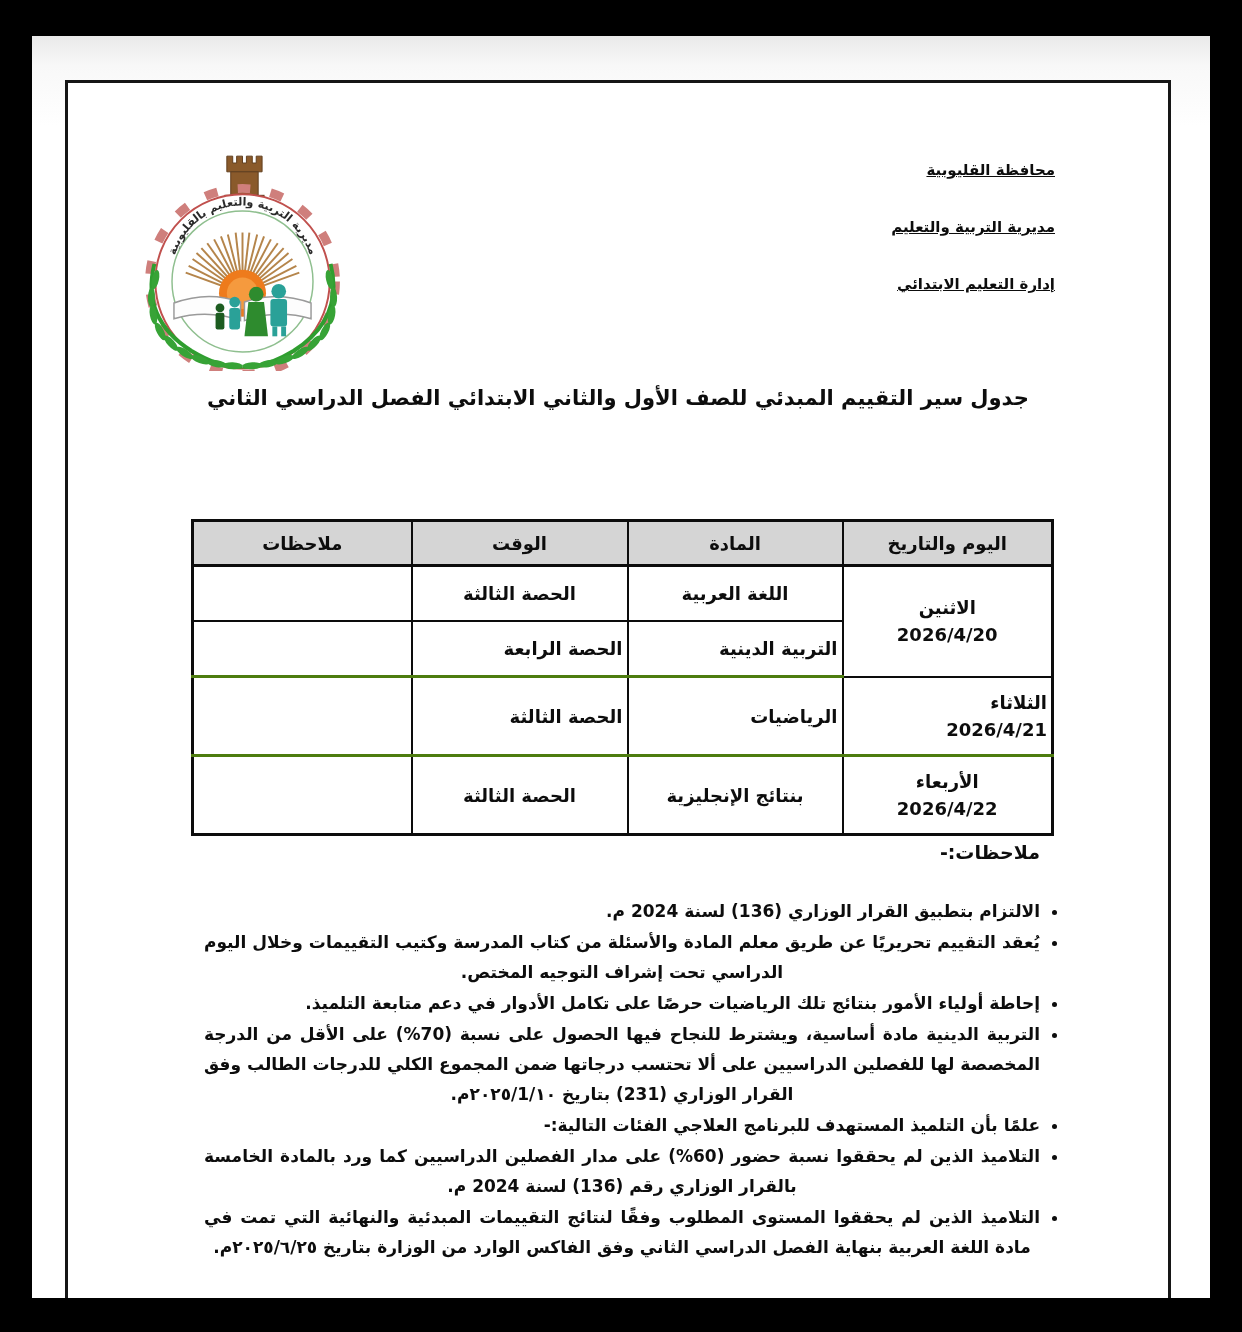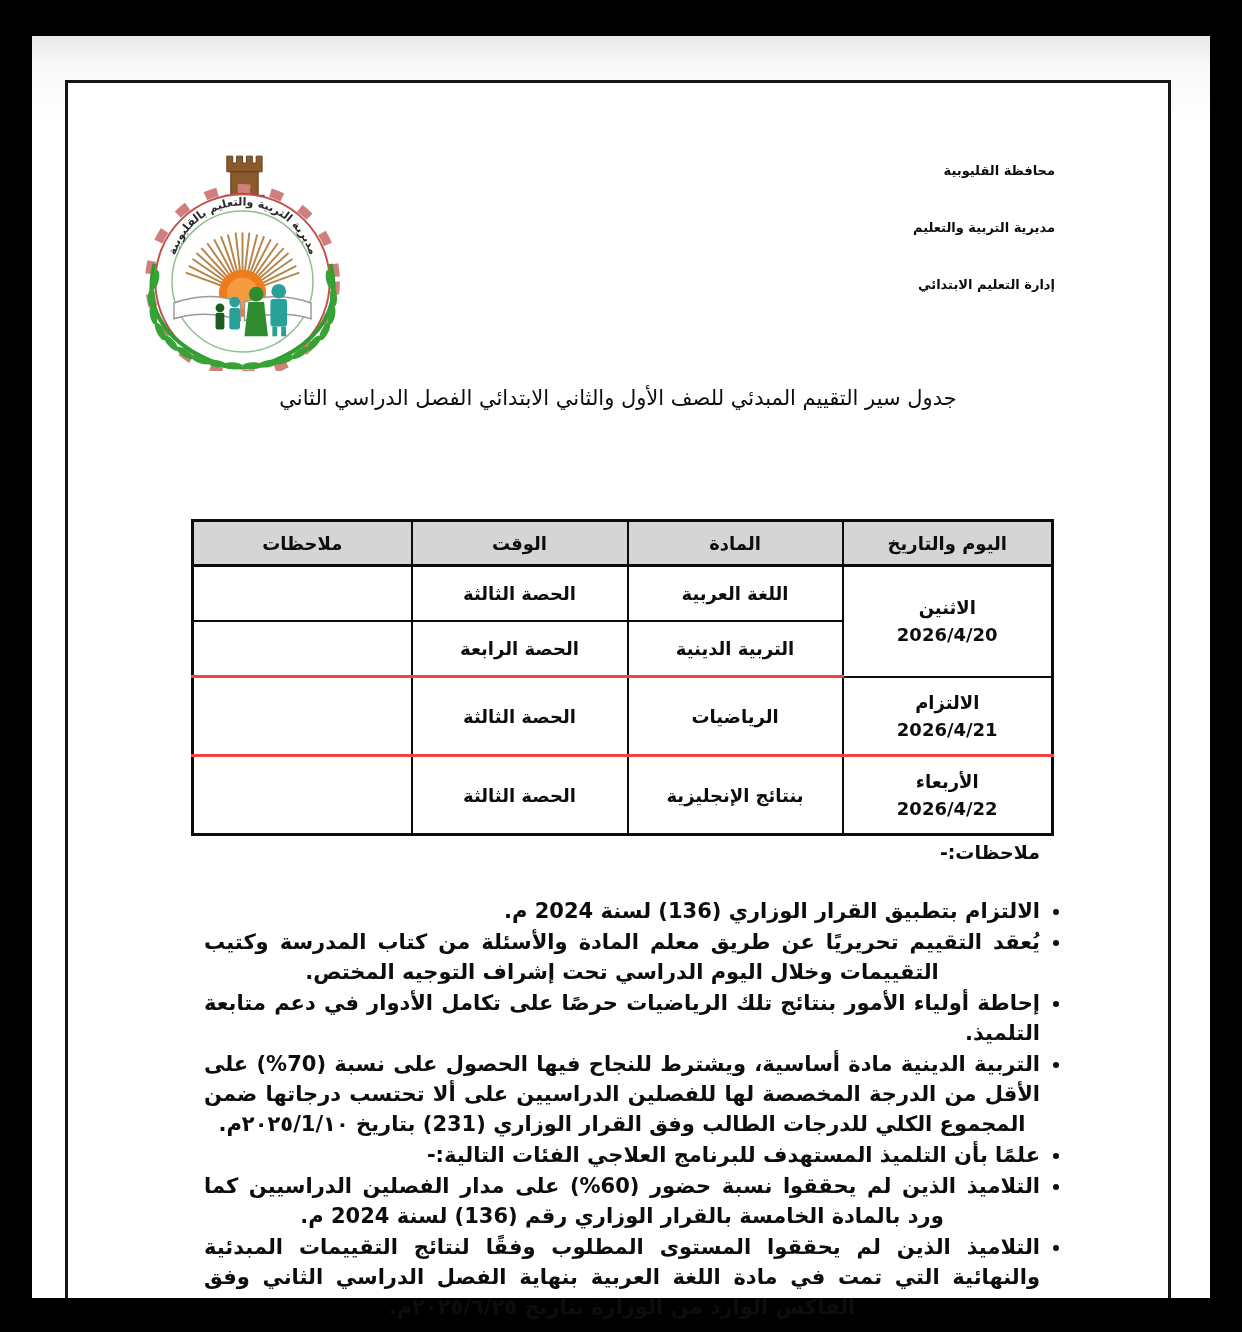--- a/index.html
+++ b/index.html
@@ -12,55 +12,55 @@
     background:linear-gradient(180deg,#e9e9e9 0px,#f8f8f8 30px,#ffffff 90px);
   }
   .frame{
     position:absolute;left:33px;top:44px;width:1106px;height:1218px;
     border:3px solid #161616;border-bottom:none;box-sizing:border-box;
     background:#fff;
   }
   .logo{position:absolute;left:57px;top:60px;width:235px;height:228px;}
   .org-block{
     position:absolute;top:77px;right:113px;direction:rtl;text-align:right;
-    font-size:13px;font-weight:bold;color:#0d0d0d;
+    font-size:15px;font-weight:bold;color:#0d0d0d;text-decoration:underline;
   }
   .org-block div{margin-bottom:36px;line-height:21px;}
   .title-block{
     position:absolute;top:303px;left:0;width:100%;direction:rtl;text-align:center;
-    font-size:21px;font-weight:normal;color:#0d0d0d;
+    font-size:21px;font-weight:bold;color:#0d0d0d;
   }
   .title-block .t1{margin-bottom:32px;}
   table.schedule{
     position:absolute;top:436px;left:123px;width:860px;
     border-collapse:collapse;direction:rtl;table-layout:fixed;
     font-weight:bold;color:#0d0d0d;
   }
   table.schedule col.c-day{width:210px;}
   table.schedule col.c-subj{width:215px;}
   table.schedule col.c-time{width:216px;}
   table.schedule col.c-notes{width:219px;}
   table.schedule th,table.schedule td{
     border:2px solid #0c0c0c;text-align:center;vertical-align:middle;padding:2px 4px;
   }
   table.schedule{border:3px solid #0c0c0c;}
   table.schedule thead th{background:#d5d5d5;height:38px;font-size:18px;border-bottom:3px solid #0c0c0c;}
   table.schedule td{font-size:18px;}
   tr.r-h51 td{height:49px;}
   tr.r-h74 td{height:72px;}
   td.day-cell{font-size:19px;line-height:27px;}
-  tr.group-end td{border-bottom:3px solid #ef4444;}
+  tr.group-end td{border-bottom:3px solid #4d7c0f;text-align:right;}
   .notes-heading{
     position:absolute;top:758px;right:128px;direction:rtl;
     font-size:19px;font-weight:bold;color:#0d0d0d;
   }
   ul.notes-list{
     position:absolute;top:813px;left:132px;width:840px;margin:0;
     direction:rtl;text-align:justify;list-style:disc;padding:0 26px 0 0;
-    font-size:21px;font-weight:bold;color:#0d0d0d;line-height:30px;
+    font-size:17px;font-weight:bold;color:#0d0d0d;line-height:30px;
   }
   ul.notes-list li{margin:0 0 1px 0;padding-left:4px;}
   ul.notes-list li.multi{text-align-last:center;}
 </style>
 </head>
 <body>
 
 <div class="page">
   <div class="frame">
 
@@ -191,21 +191,21 @@
           <td>الحصة الثالثة</td>
           <td></td>
         </tr>
         <tr class="r-h51 group-end">
           <td>التربية الدينية</td>
           <td>الحصة الرابعة</td>
           <td></td>
         </tr>
         <tr class="r-h74 group-end">
           <td class="day-cell">
-            <div>الالتزام</div>
+            <div>الثلاثاء</div>
             <div>2026/4/21</div>
           </td>
           <td>الرياضيات</td>
           <td>الحصة الثالثة</td>
           <td></td>
         </tr>
         <tr class="r-h74">
           <td class="day-cell">
             <div>الأربعاء</div>
             <div>2026/4/22</div>

